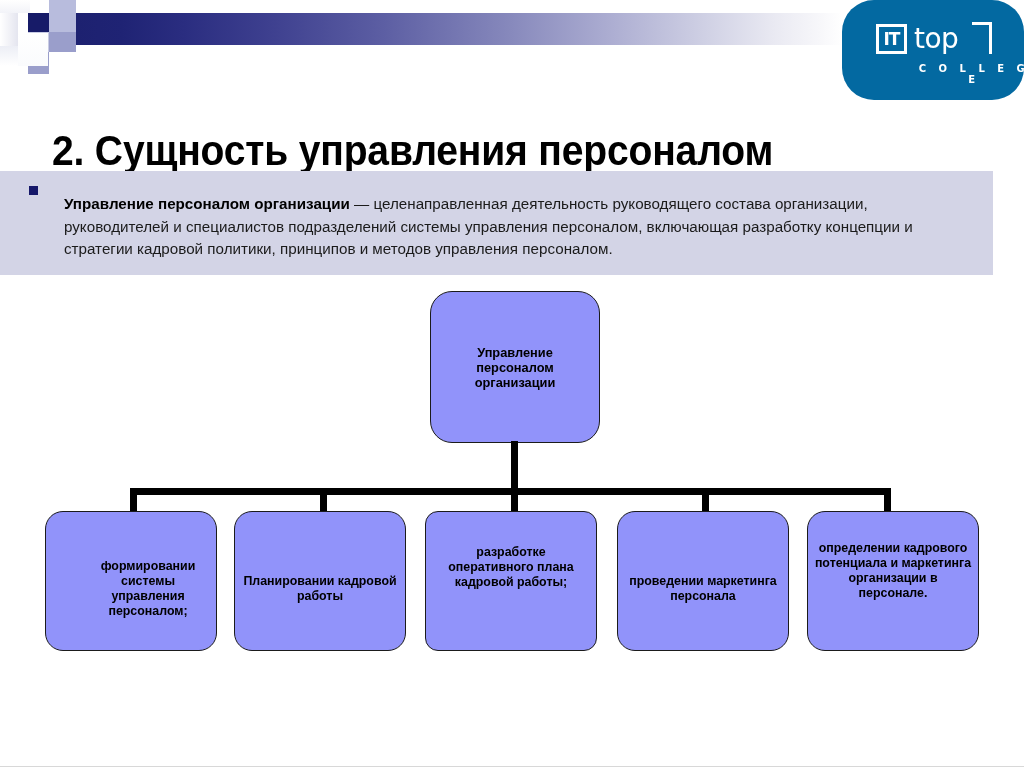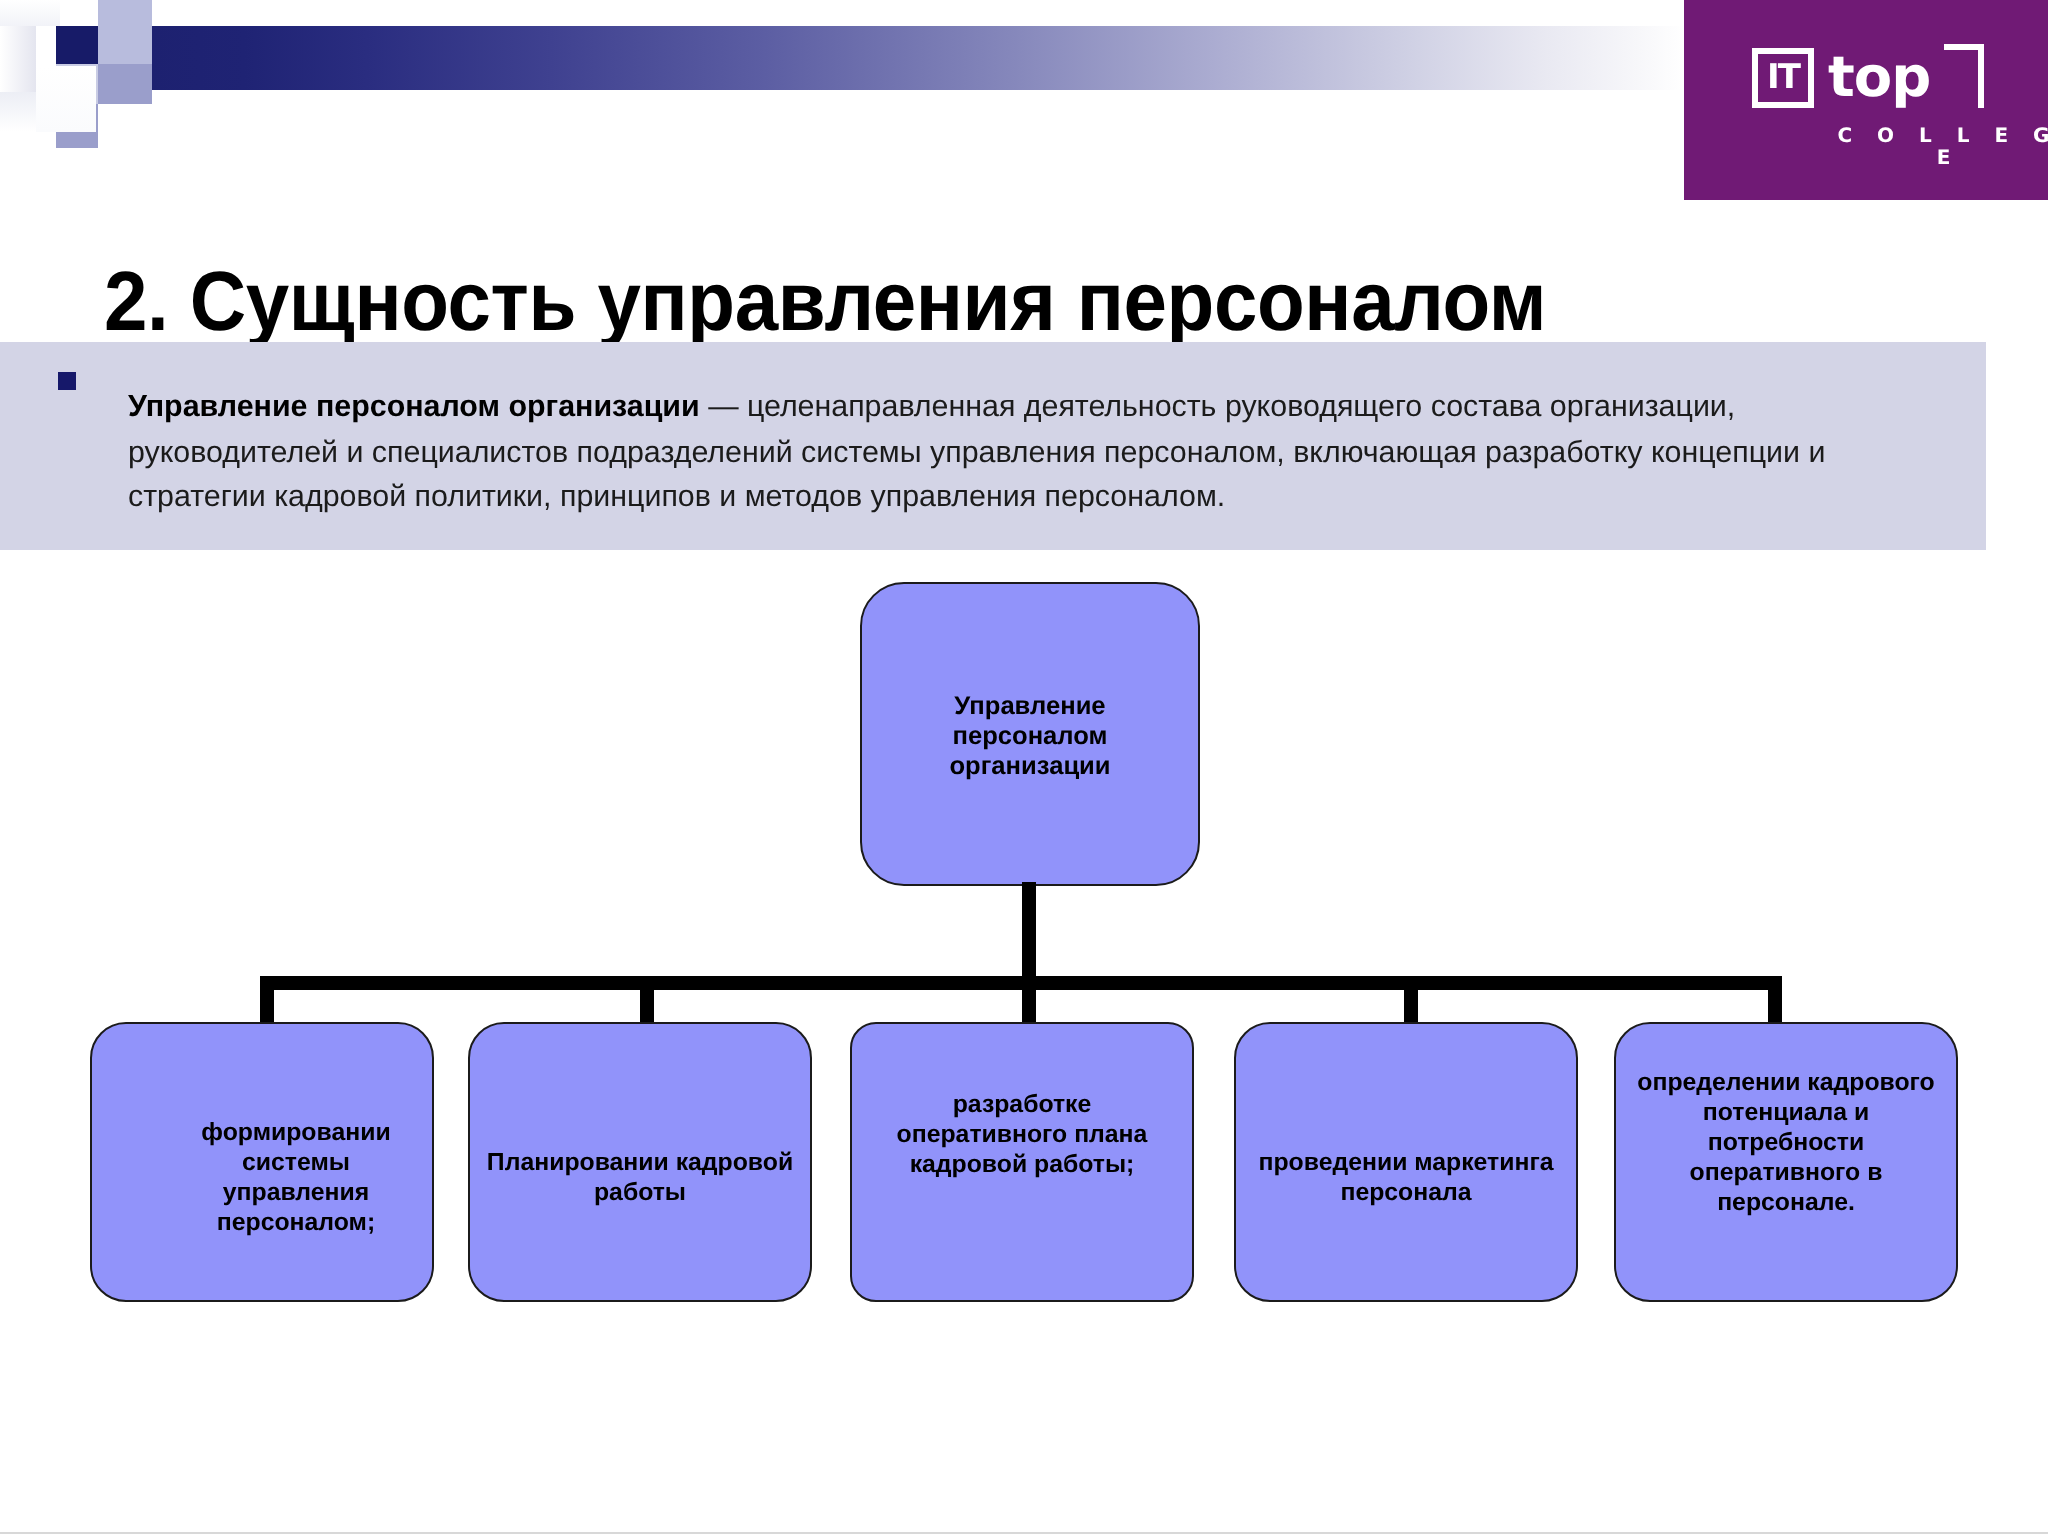--- a/index.html
+++ b/index.html
@@ -72,22 +72,23 @@
   .sq-l { left: 28px; top: 52px; width: 21px; height: 22px; background: #9a9ecb; }
   .sq-m { left: 38px; top: 0px;  width: 11px; height: 13px; background: #ffffff; }
 
   
   .logo-block {
     position: absolute;
     left: 842px;
     top: 0px;
     width: 182px;
     height: 100px;
-    background: #701a75;
+    background: #0369a1;
     overflow: hidden;
+    border-radius: 32px;
   }
   .logo-inner {
     position: absolute;
     left: 0; top: 0;
     width: 182px; height: 100px;
   }
   .logo-mark {
     position: absolute;
     left: 34px;
     top: 22px;
@@ -106,21 +107,21 @@
     font-size: 17px;
     line-height: 24px;
     text-align: center;
     letter-spacing: -1px;
   }
   .logo-top {
     position: absolute;
     left: 38px; top: 0px;
     color: #ffffff;
     font-family: "DejaVu Sans", sans-serif;
-    font-weight: bold;
+    font-weight: normal;
     font-size: 28px;
     line-height: 34px;
     letter-spacing: -0.5px;
   }
   .logo-bracket {
     position: absolute;
     left: 96px; top: 0px;
     width: 20px; height: 32px;
     border-top: 3px solid #ffffff;
     border-right: 3px solid #ffffff;
@@ -317,18 +318,18 @@
     <div class="node leaf leaf-1">
       <span class="node-label">Планировании кадровой работы</span>
     </div>
     <div class="node leaf leaf-2">
       <span class="node-label">разработке оперативного плана кадровой работы;</span>
     </div>
     <div class="node leaf leaf-3">
       <span class="node-label">проведении маркетинга персонала</span>
     </div>
     <div class="node leaf leaf-4">
-      <span class="node-label">определении кадрового потенциала и потребности оперативного в персонале.</span>
+      <span class="node-label">определении кадрового потенциала и маркетинга организации в персонале.</span>
     </div>
 
   </div>
 
 </div>
 
 </body></html>

